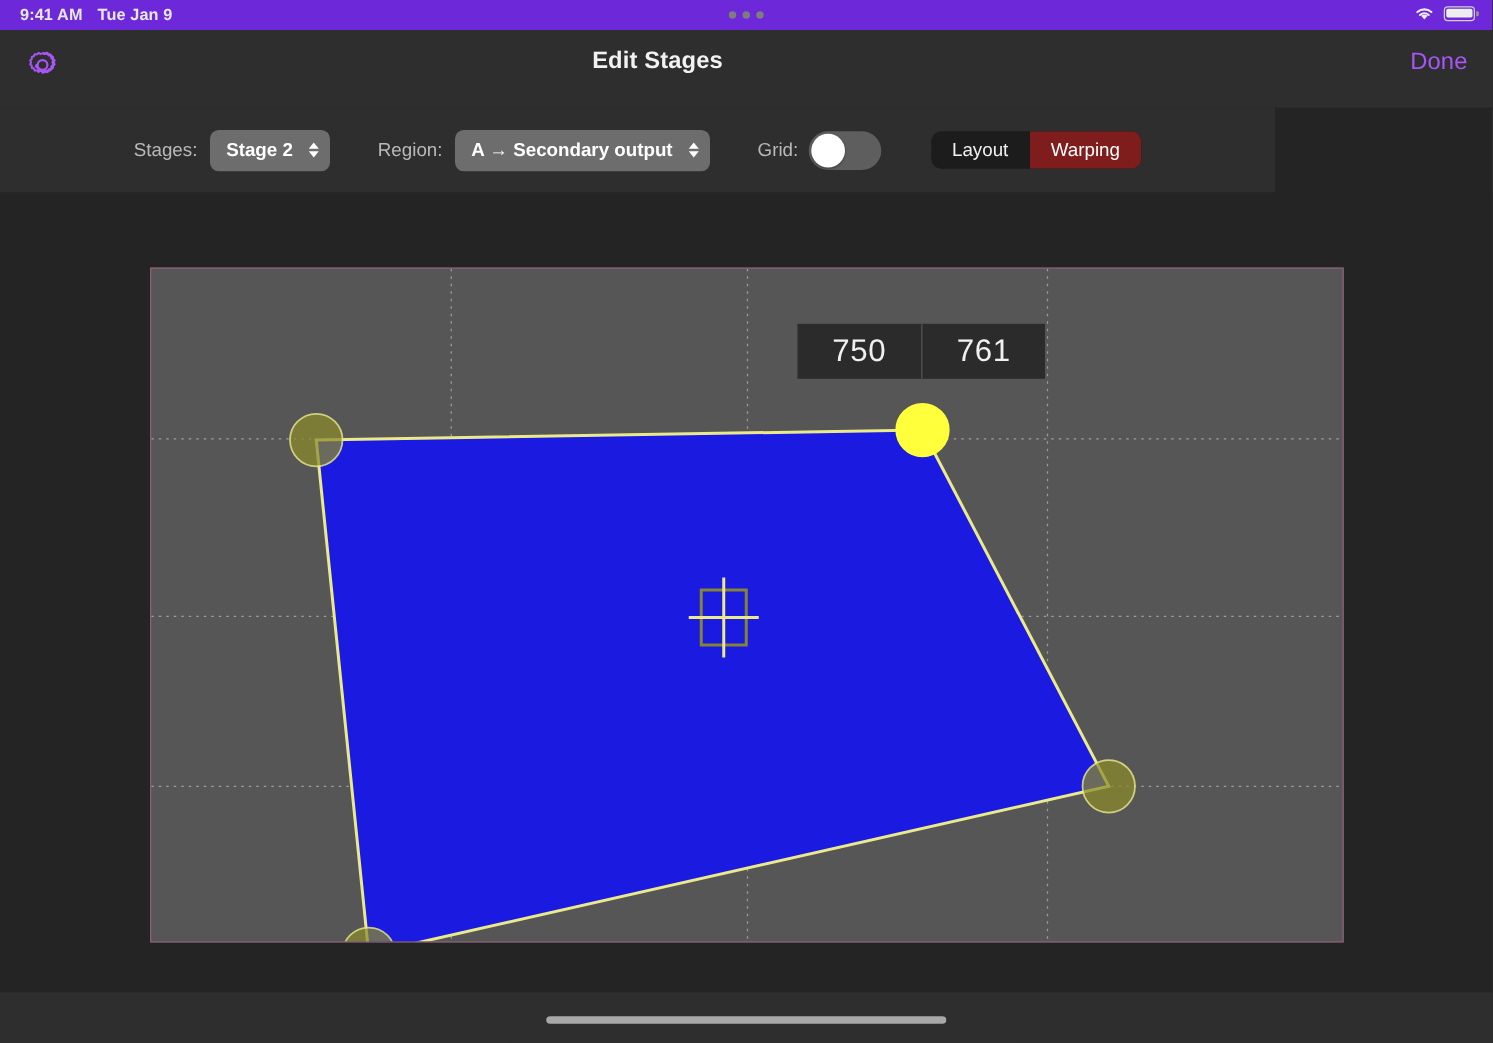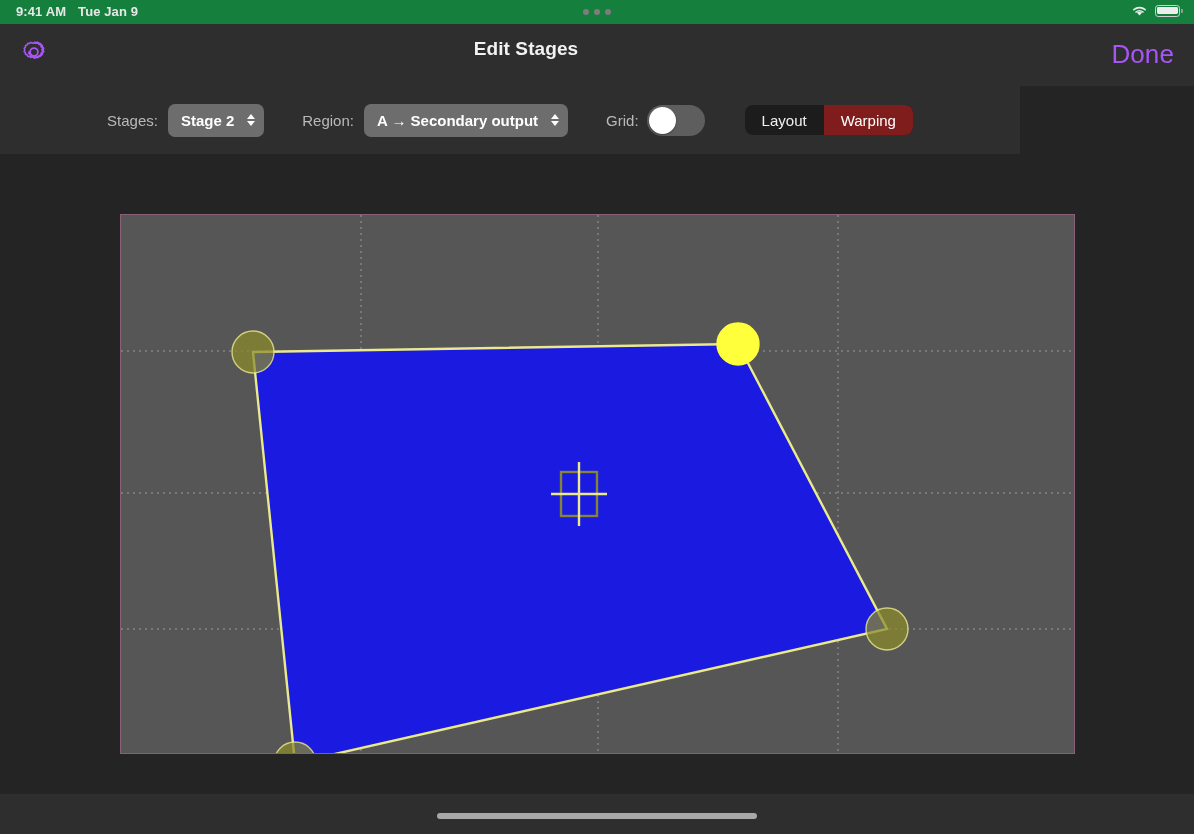--- a/index.html
+++ b/index.html
@@ -9,21 +9,21 @@
     background:#242424;
     font-family:"Liberation Sans", sans-serif;
     overflow:hidden;
     -webkit-font-smoothing:antialiased;
   }
   #root { position:relative; width:1194px; height:834px; background:#242424; }
 
   
   .statusbar {
     position:absolute; left:0; top:0; width:1194px; height:24px;
-    background:#15803d;
+    background:#6d28d9;
     padding-left:40px;
   }
   .sb-left {
     position:absolute; left:16px; top:4px;
     display:flex; align-items:center; gap:12px;
     font-size:13px; font-weight:bold; color:#e8e8e8; letter-spacing:0.1px;
   }
   .sb-dots {
     position:absolute; left:583px; top:9px;
     display:flex; gap:5px;
@@ -53,21 +53,21 @@
     width:28px; height:28px; display:flex; align-items:center; justify-content:center;
     cursor:pointer;
   }
   .nav-title {
     position:absolute; left:0; top:14px; width:1052px;
     text-align:center; font-size:19px; font-weight:bold; color:#f2f2f2;
     letter-spacing:0.1px;
   }
   .done-btn {
     position:absolute; right:20px; top:15px;
-    font-size:26px; color:#a855f7; cursor:pointer; letter-spacing:0.1px;
+    font-size:19px; color:#a855f7; cursor:pointer; letter-spacing:0.1px;
   }
 
   
   .toolbar {
     position:absolute; left:0; top:86px; width:1020px; height:68px;
     background:#2e2e2e;
     display:flex; align-items:center; justify-content:center; gap:0;
   }
   .tb-inner { display:flex; align-items:center; }
   .tb-label {
@@ -240,20 +240,24 @@
             <line x1="430" y1="279" x2="486" y2="279" stroke="#eaea8c" stroke-width="2.4"></line>
             <line x1="458" y1="247" x2="458" y2="311" stroke="#eaea8c" stroke-width="2.4"></line>
           </g>
           <circle cx="132" cy="137" r="21" fill="#8a8a2a" fill-opacity="0.72" stroke="#eaea8c" stroke-opacity="0.8" stroke-width="1.4"></circle>
           <circle cx="617" cy="129" r="21" fill="#ffff3b" fill-opacity="1" stroke="#ffff3b" stroke-opacity="1" stroke-width="1.4"></circle>
           <circle cx="766" cy="414" r="21" fill="#8a8a2a" fill-opacity="0.72" stroke="#eaea8c" stroke-opacity="0.8" stroke-width="1.4"></circle>
           <circle cx="174" cy="548" r="21" fill="#8a8a2a" fill-opacity="0.72" stroke="#eaea8c" stroke-opacity="0.8" stroke-width="1.4"></circle>
         </svg>
     </div>
 
+    <div class="value-box">
+      <div class="value-cell">750</div>
+      <div class="value-cell">761</div>
+    </div>
 
   </div>
 
   <div class="bottombar">
     <div class="home-ind"></div>
   </div>
 
 </div>
 
 </body></html>

